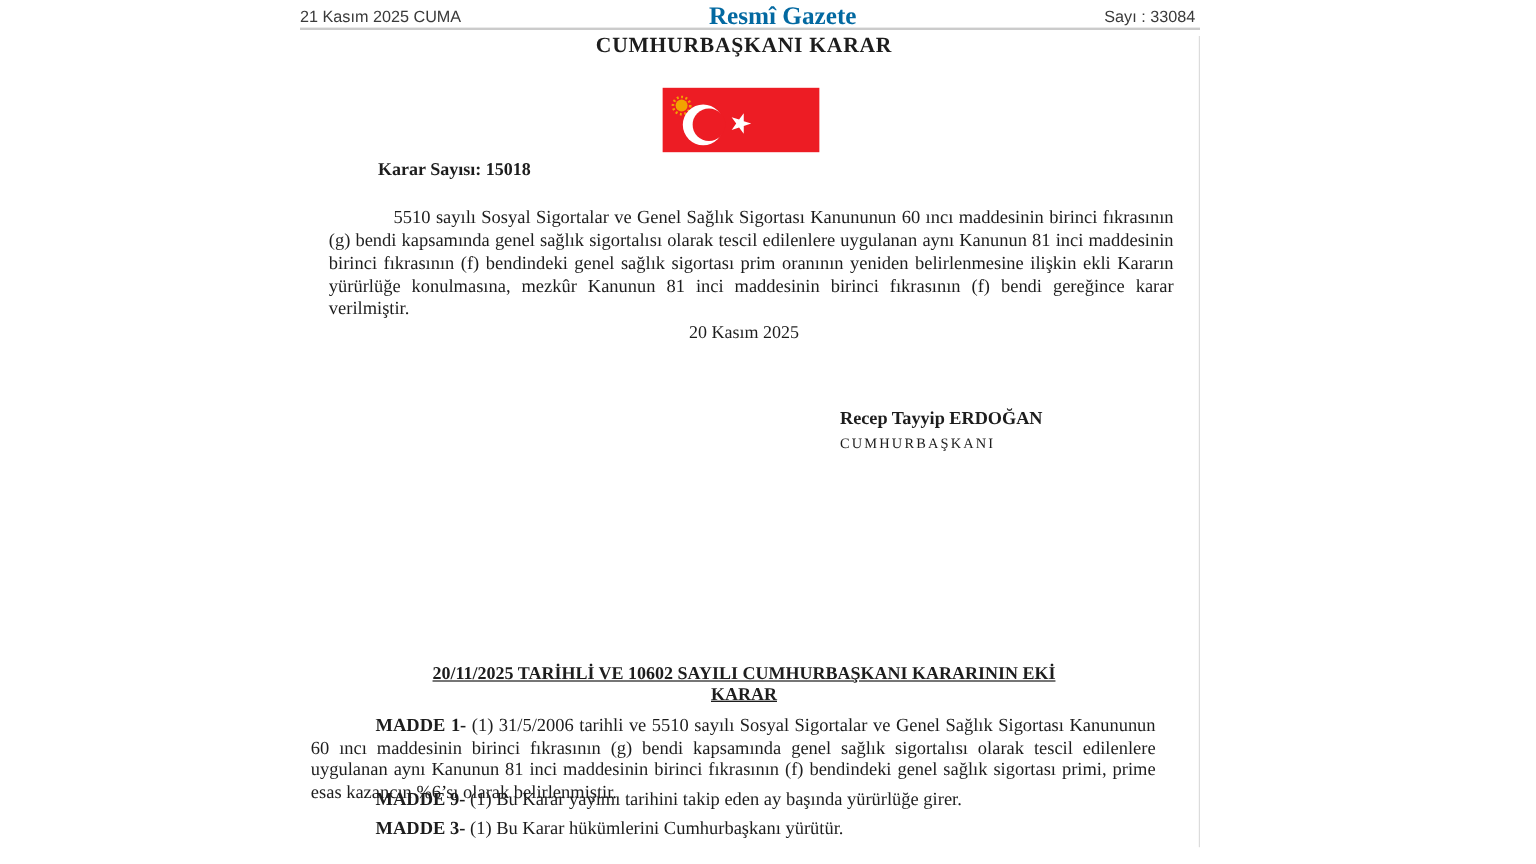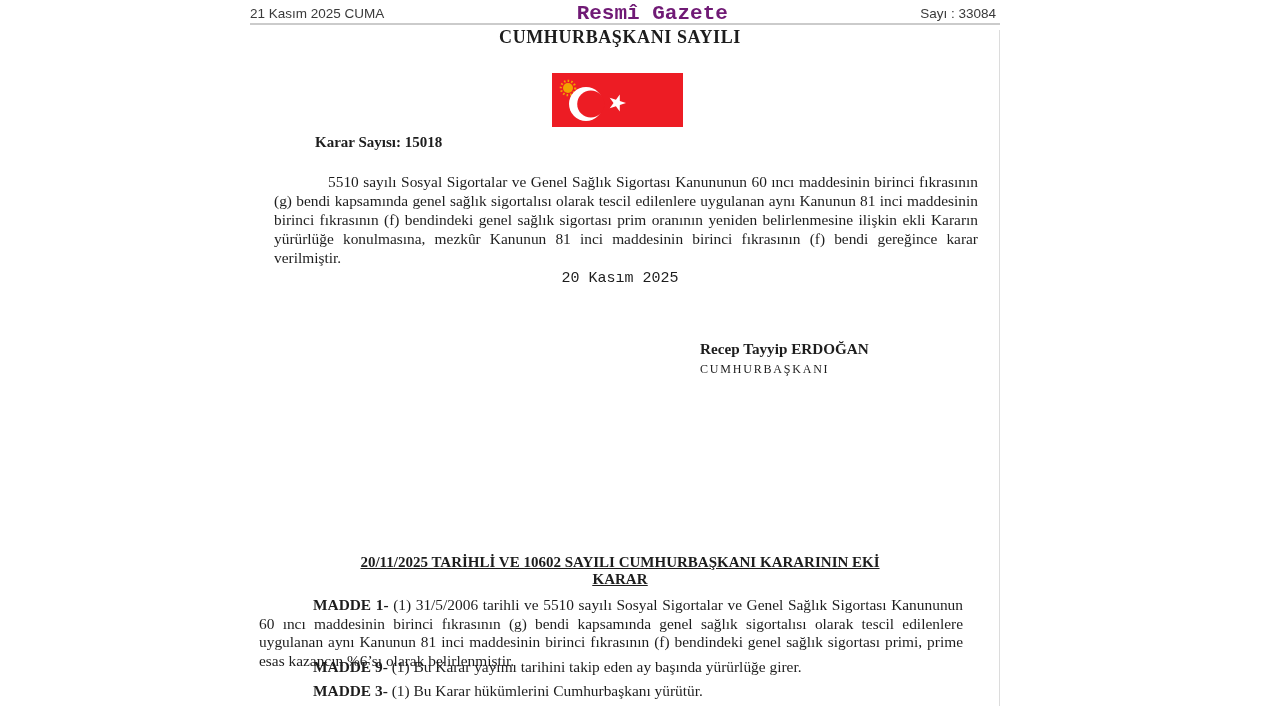--- a/index.html
+++ b/index.html
@@ -91,21 +91,20 @@
     text-indent: 54px;
     margin: 16px;
   }
   .decree-date {
     position: absolute;
     left: 250px;
     top: 270px;
     width: 740px;
     text-align: center;
     font-size: 15px;
-    font-family: Liberation Mono, monospace;
   }
   .signature-block {
     position: absolute;
     left: 700px;
     top: 340px;
     width: 240px;
     text-align: left;
   }
   .signature-name {
     font-weight: bold;
@@ -148,27 +147,27 @@
   .article-2 { top: 657px; }
   .article-3 { top: 681px; }
 </style>
 </head>
 <body>
 
 <div class="page">
 
   <div class="header-row">
     <span class="header-date">21 Kasım 2025 CUMA</span>
-    <span class="header-title" style="color:#701a75;font-family:Liberation Mono, monospace;">Resmî Gazete</span>
+    <span class="header-title" style="color:#0369a1;">Resmî Gazete</span>
     <span class="header-issue">Sayı : 33084</span>
   </div>
   <div class="header-rule"></div>
   <div class="page-edge-line"></div>
 
-  <div class="decree-heading">CUMHURBAŞKANI SAYILI</div>
+  <div class="decree-heading">CUMHURBAŞKANI KARAR</div>
 
   <div class="flag-box">
     <svg width="131" height="54" viewBox="0 0 131 54" xmlns="http://www.w3.org/2000/svg">
       <rect x="0" y="0" width="131" height="54" fill="#ed1c24"></rect>
 
       <g>
         <circle cx="16" cy="15" r="5" fill="#f2a300"></circle>
         <circle cx="16" cy="15" r="7.2" fill="none" stroke="#f2a300" stroke-width="2.2" stroke-dasharray="1.6 2.1"></circle>
       </g>
 

